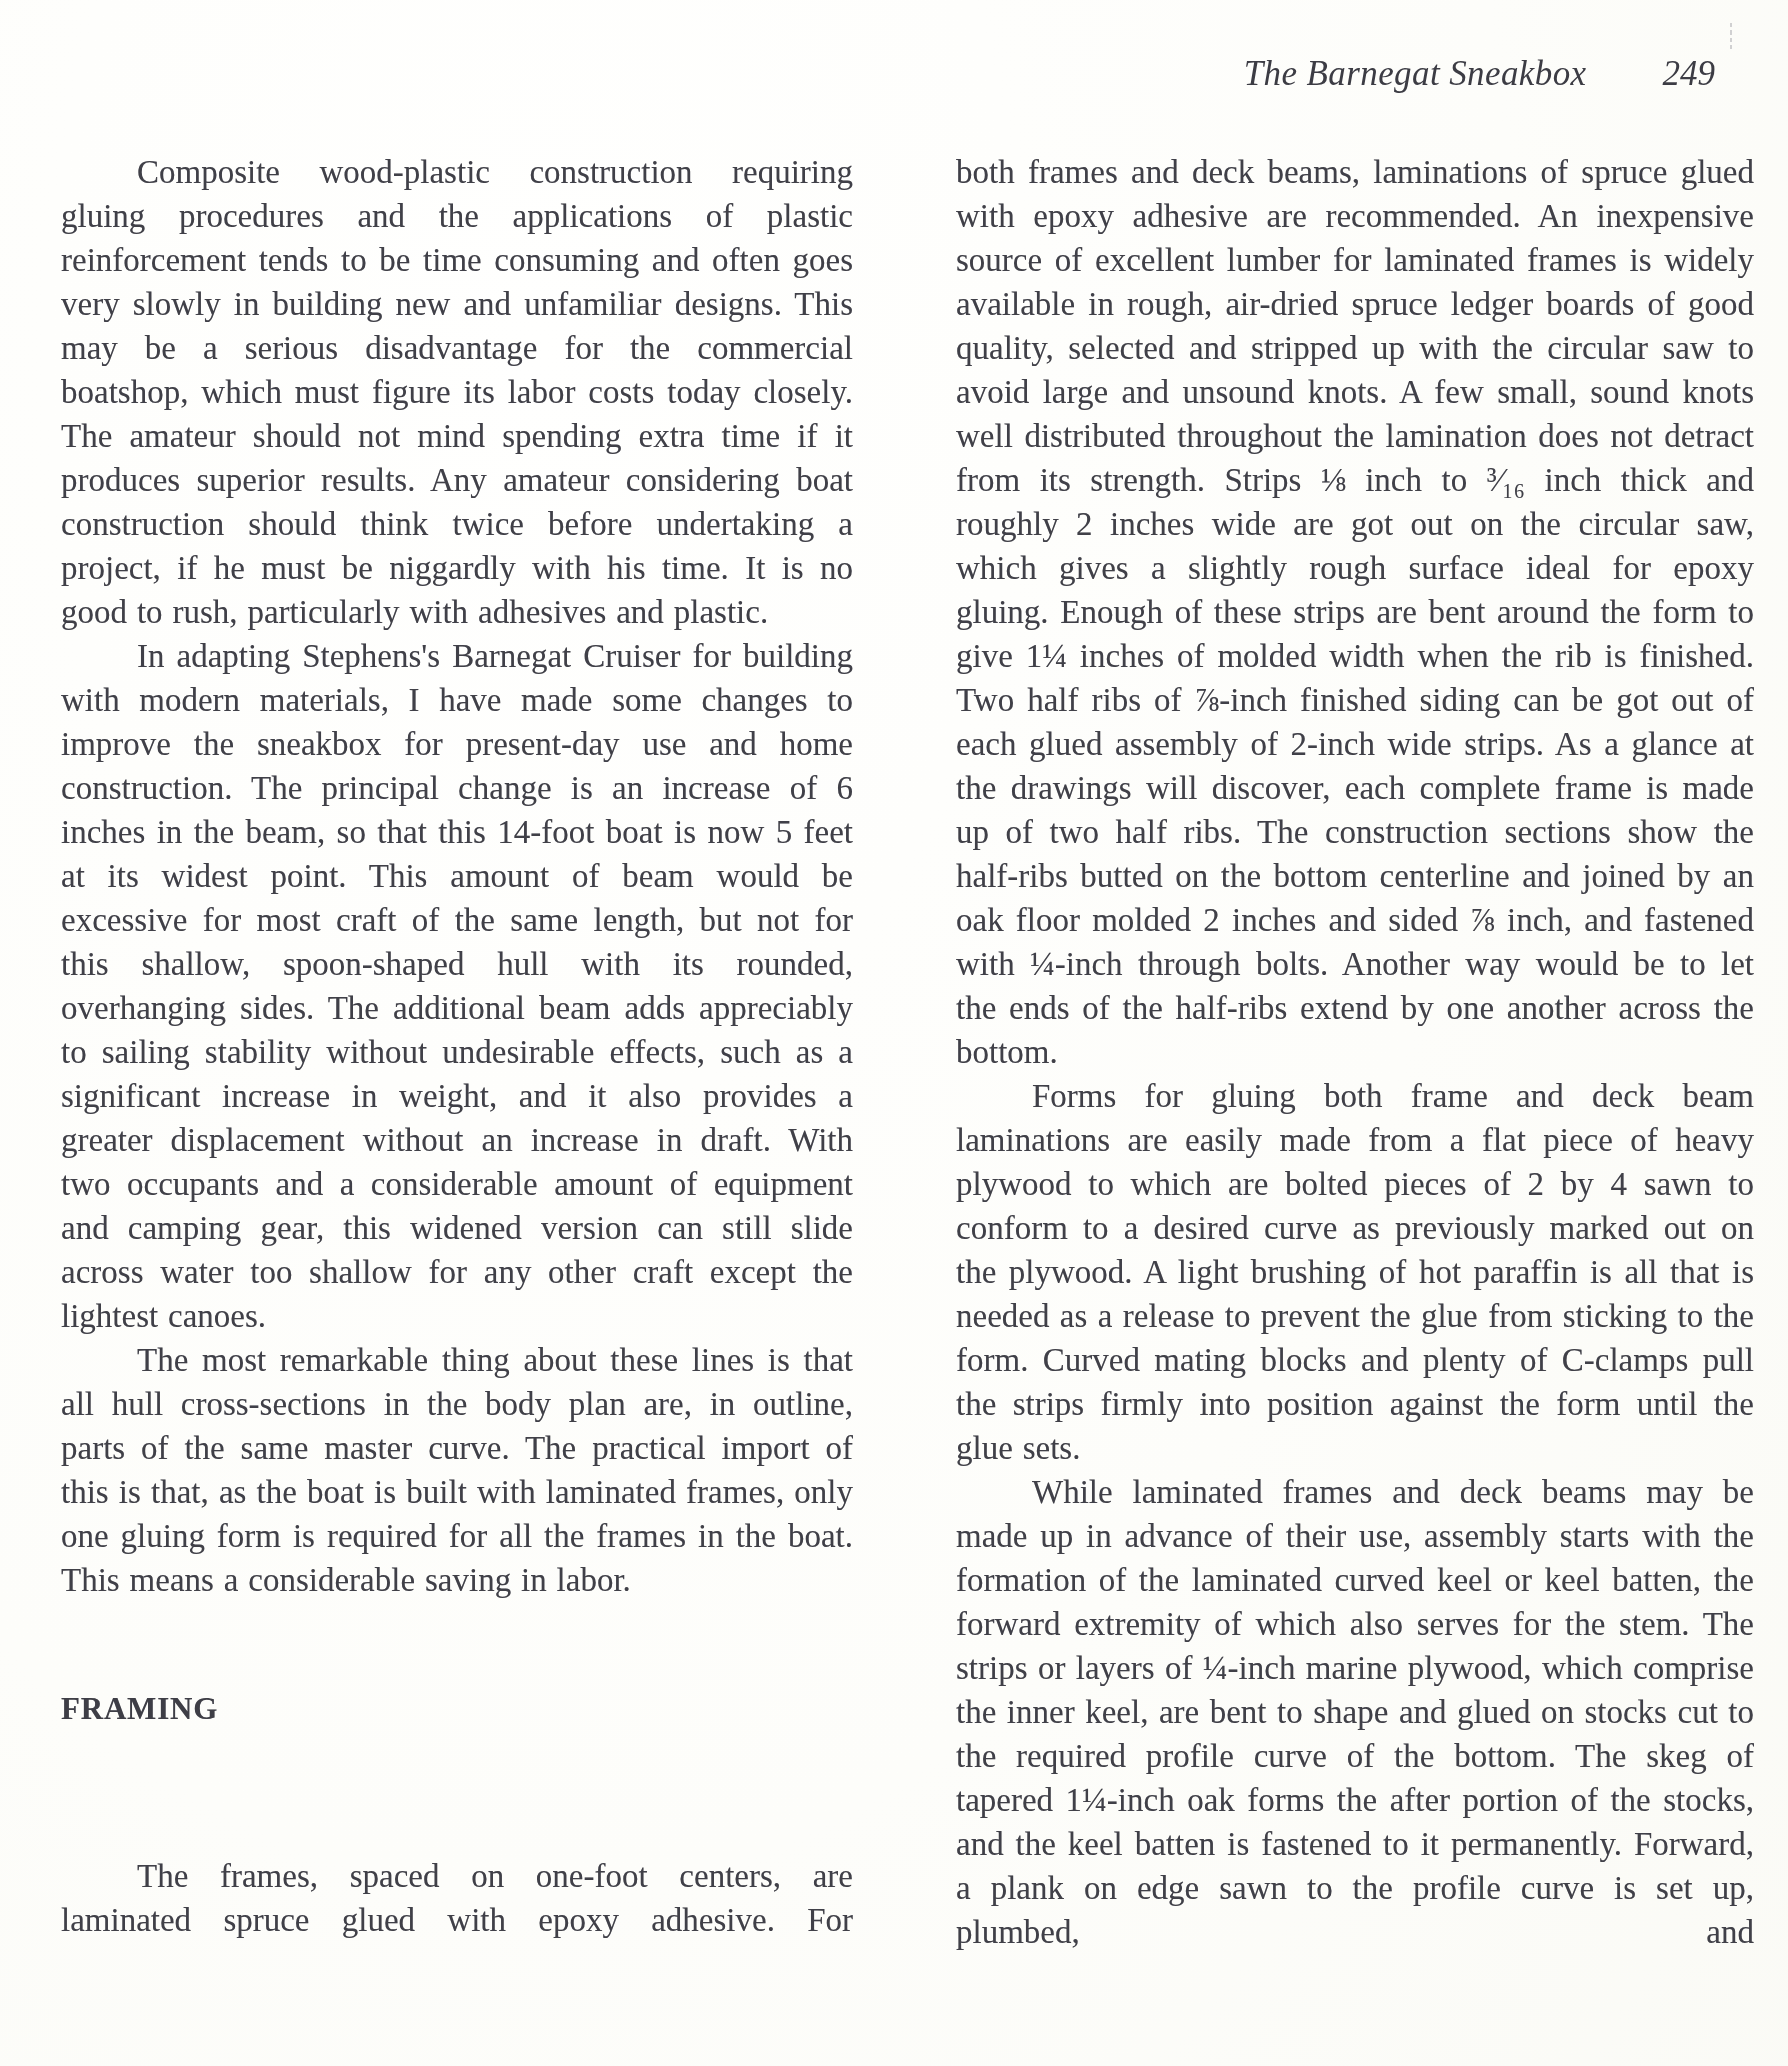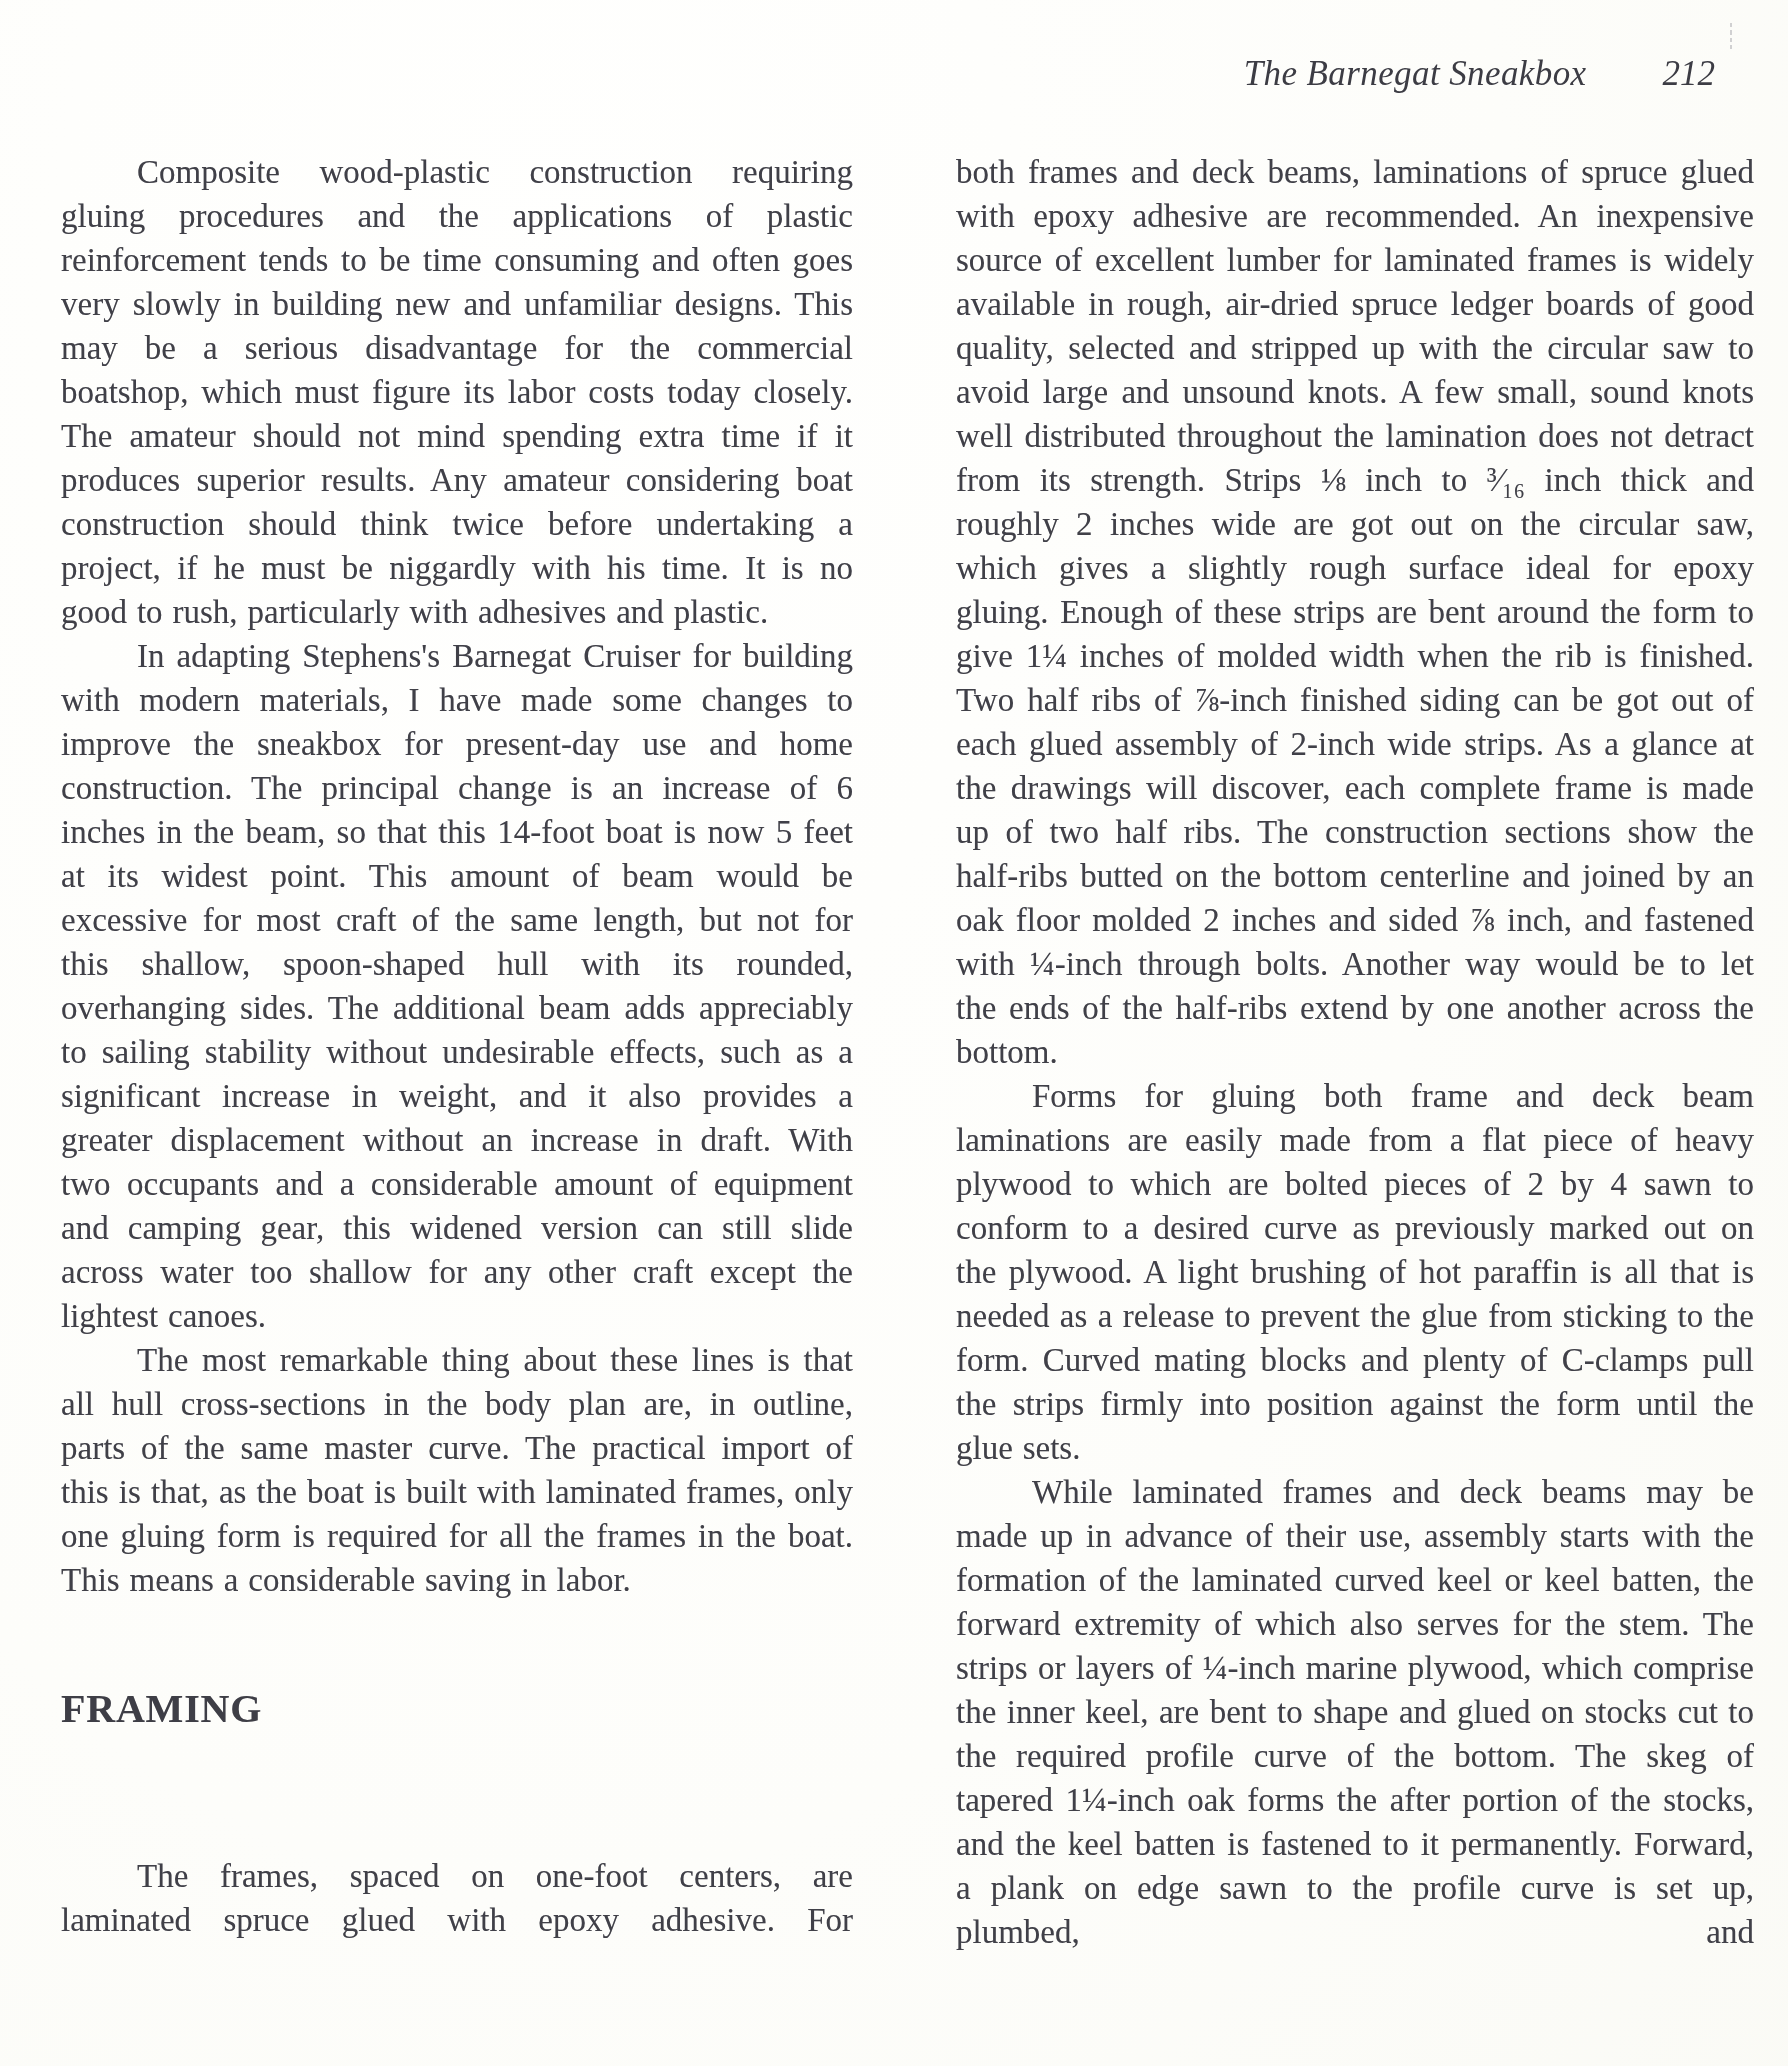--- a/index.html
+++ b/index.html
@@ -42,21 +42,21 @@
     word-spacing: 0.05em;
     color: #404048;
     text-shadow: 0 0 0.4px rgba(62,62,72,0.28);
   }
   .col-left  { left: 61px;  width: 792px; }
   .col-right { left: 956px; width: 798px; }
   .para { margin: 0; }
   .para.indent { text-indent: 76px; }
   .para.continues { text-align-last: justify; }
   .section-heading {
-    font-size: 40px;
+    font-size: 31px;
     font-weight: bold;
     font-style: normal;
     letter-spacing: 0.8px;
     color: #3e3e46;
     margin: 85px 0 123px 0;
   }
   .edge-mark {
     position: absolute;
     left: 1730px;
     top: 23px;
@@ -66,21 +66,21 @@
     opacity: 0.65;
   }
 </style>
 </head>
 <body>
 
 <div class="page">
 
   <header class="running-head">
     <span class="head-title">The Barnegat Sneakbox</span>
-    <span class="head-page">212</span>
+    <span class="head-page">249</span>
   </header>
 
   <div class="edge-mark"></div>
 
   <section class="col col-left">
       <p class="para indent">Composite wood-plastic construction requiring gluing procedures and the applications of plastic reinforcement tends to be time consuming and often goes very slowly in building new and unfamiliar designs. This may be a serious disadvantage for the commercial boatshop, which must figure its labor costs today closely. The amateur should not mind spending extra time if it produces superior results. Any amateur considering boat construction should think twice before undertaking a project, if he must be niggardly with his time. It is no good to rush, particularly with adhesives and plastic.</p>
       <p class="para indent">In adapting Stephens's Barnegat Cruiser for building with modern materials, I have made some changes to improve the sneakbox for present-day use and home construction. The principal change is an increase of 6 inches in the beam, so that this 14-foot boat is now 5 feet at its widest point. This amount of beam would be excessive for most craft of the same length, but not for this shallow, spoon-shaped hull with its rounded, overhanging sides. The additional beam adds appreciably to sailing stability without undesirable effects, such as a significant increase in weight, and it also provides a greater displacement without an increase in draft. With two occupants and a considerable amount of equipment and camping gear, this widened version can still slide across water too shallow for any other craft except the lightest canoes.</p>
       <p class="para indent">The most remarkable thing about these lines is that all hull cross-sections in the body plan are, in outline, parts of the same master curve. The practical import of this is that, as the boat is built with laminated frames, only one gluing form is required for all the frames in the boat. This means a considerable saving in labor.</p>
       <h2 class="section-heading">FRAMING</h2>
       <p class="para indent continues">The frames, spaced on one-foot centers, are laminated spruce glued with epoxy adhesive. For</p>

